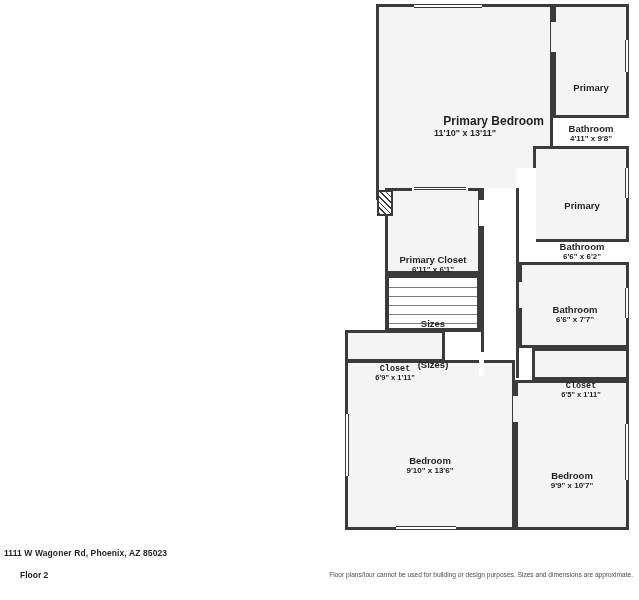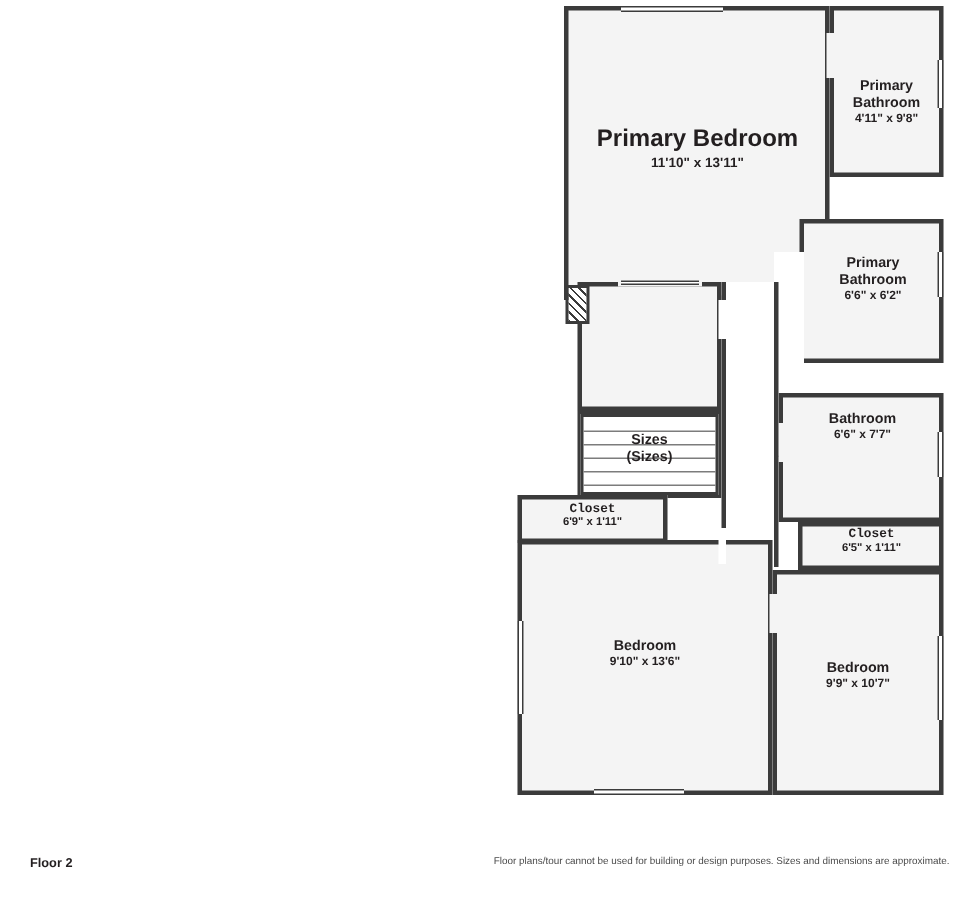--- a/index.html
+++ b/index.html
@@ -39,26 +39,27 @@
   .label {
     position: absolute;
     text-align: center;
     line-height: 1.18;
     color: #231f20;
     pointer-events: none;
   }
   .label .name {
     display: block;
     font-weight: bold;
+    margin-top: 30px;
   }
   .label .dims {
     display: block;
     font-weight: bold;
   }
-  .lbl-lg .name { font-size: 16px; }
+  .lbl-lg .name { font-size: 12px; text-align: right; }
   .lbl-lg .dims { font-size: 9px; }
   .lbl-md .name { font-size: 9.5px; }
   .lbl-md .dims { font-size: 8px; }
   .lbl-sm .name { font-size: 8.5px; font-family: Liberation Mono, monospace; }
   .lbl-sm .dims { font-size: 7.5px; }
 
   
   .gap {
     position: absolute;
     background: #ffffff;
@@ -226,20 +227,24 @@
     <span class="name">Bathroom</span>
     <span class="dims">4'11" x 9'8"</span>
   </div>
 
   <div class="label lbl-md" style="left:539px; top:170px; width:86px;">
     <span class="name">Primary</span>
     <span class="name">Bathroom</span>
     <span class="dims">6'6" x 6'2"</span>
   </div>
 
+  <div class="label lbl-md" style="left:383px; top:224px; width:100px;">
+    <span class="name">Primary Closet</span>
+    <span class="dims">6'11" x 6'1"</span>
+  </div>
 
   <div class="label lbl-md" style="left:527px; top:274px; width:96px;">
     <span class="name">Bathroom</span>
     <span class="dims">6'6" x 7'7"</span>
   </div>
 
   <div class="label lbl-md" style="left:388px; top:288px; width:90px;">
     <span class="name">Sizes</span>
     <span class="name">(Sizes)</span>
   </div>
@@ -260,15 +265,16 @@
   </div>
 
   <div class="label lbl-md" style="left:518px; top:440px; width:108px;">
     <span class="name">Bedroom</span>
     <span class="dims">9'9" x 10'7"</span>
   </div>
 
 </div>
 
 <div id="footer">
+  <div id="addr-line">1111 W Wagoner Rd, Phoenix, AZ 85023</div>
   <div id="floor-line">Floor 2</div>
   <div id="disclaimer">Floor plans/tour cannot be used for building or design purposes. Sizes and dimensions are approximate.</div>
 </div>
 
 </body></html>

